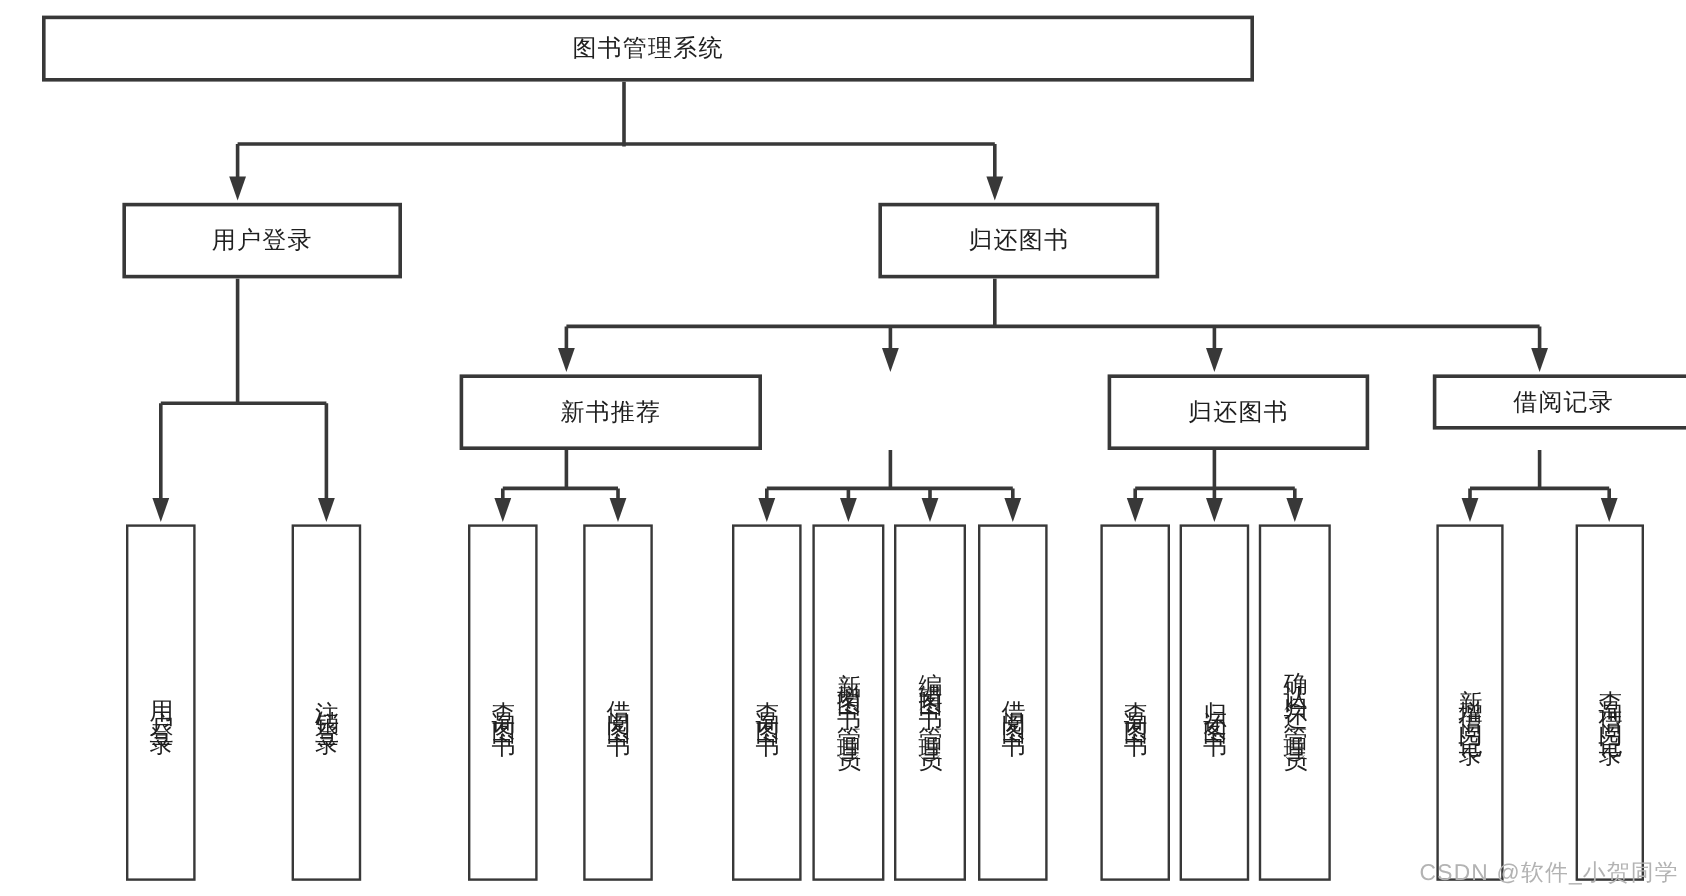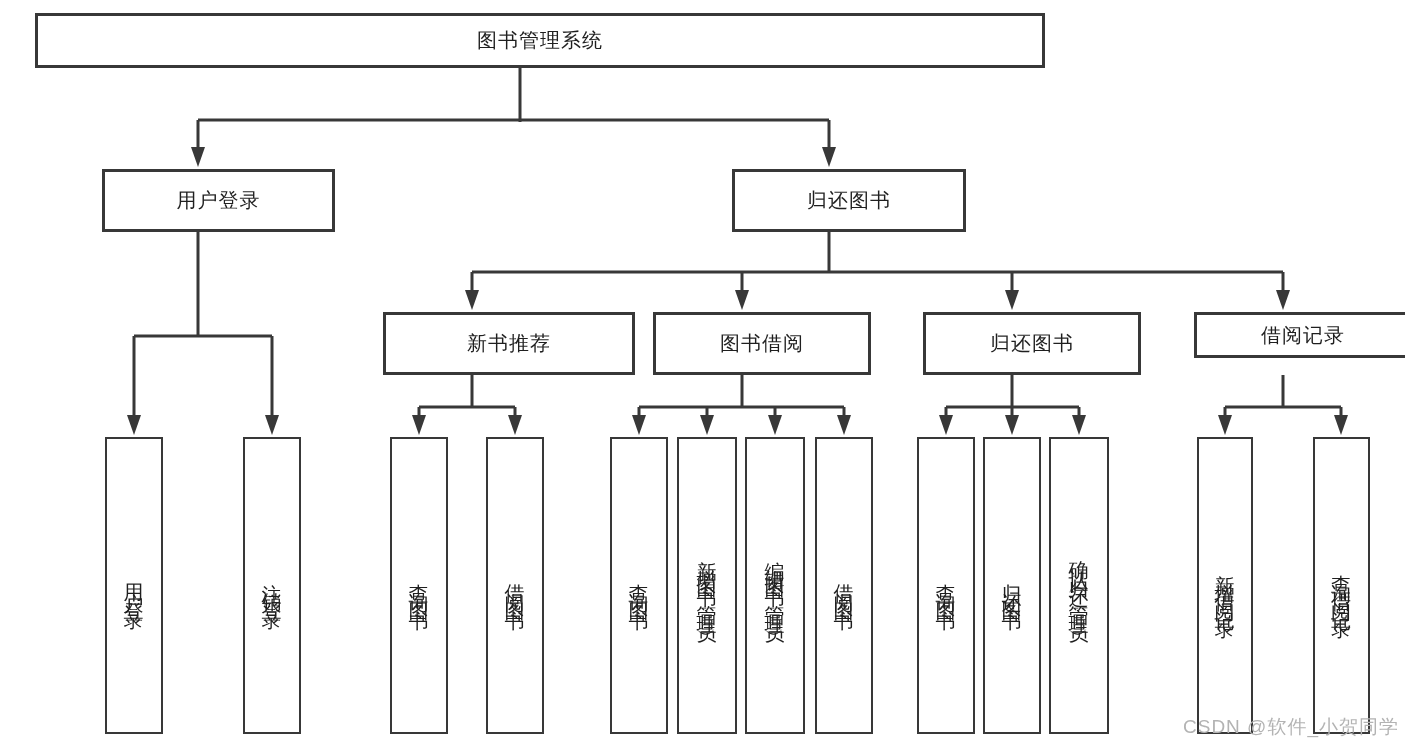--- a/index.html
+++ b/index.html
@@ -71,23 +71,20 @@
   <div class="hbox" style="left:82px;top:169px;width:233px;height:63px">
     <span>用户登录</span>
   </div>
   <div class="hbox" style="left:712px;top:169px;width:234px;height:63px">
     <span>归还图书</span>
   </div>
 
   <div class="hbox" style="left:363px;top:312px;width:252px;height:63px">
     <span>新书推荐</span>
   </div>
-  <div class="hbox" style="left:633px;top:312px;width:218px;height:63px">
-    <span>图书借阅</span>
-  </div>
   <div class="hbox" style="left:903px;top:312px;width:218px;height:63px">
     <span>归还图书</span>
   </div>
   <div class="hbox" style="left:1174px;top:312px;width:218px;height:46px">
     <span>借阅记录</span>
   </div>
 
   <div class="vbox" style="left:105px;width:58px">
     <span>用户登录</span>
   </div>

